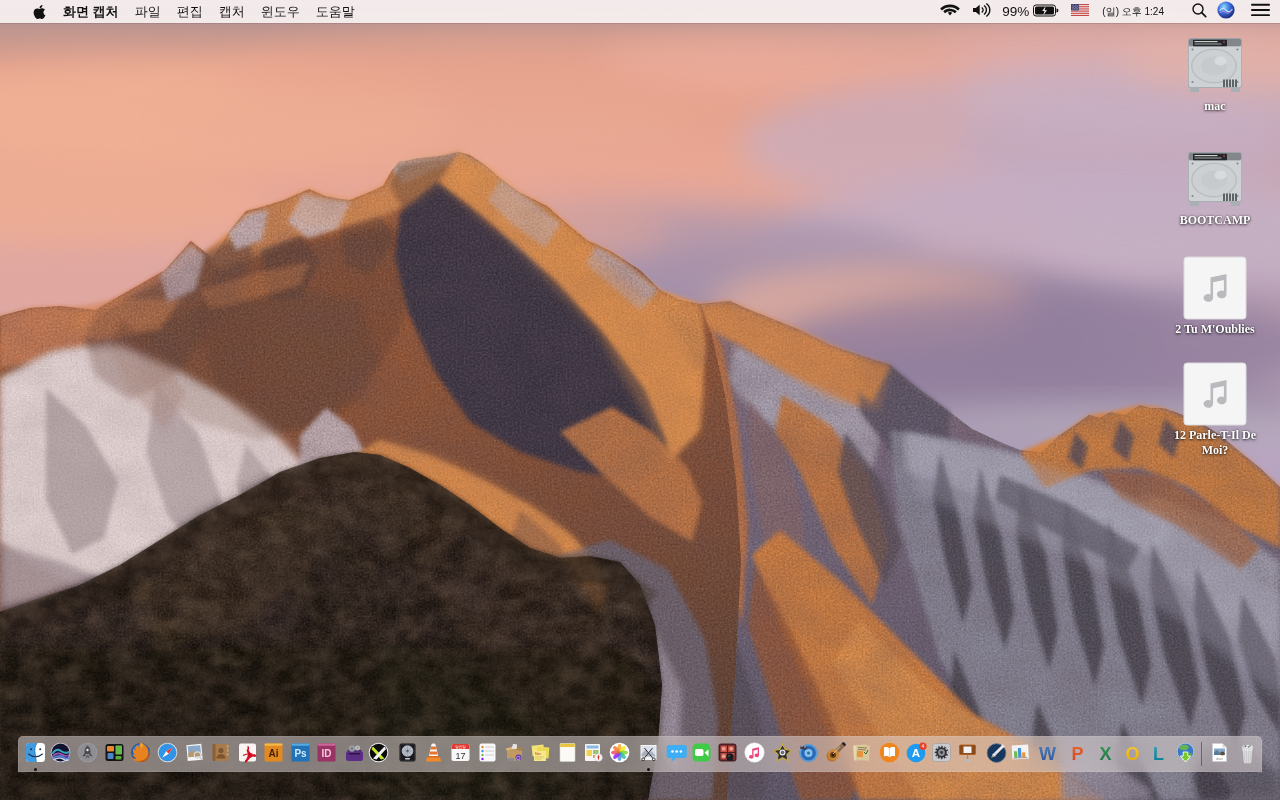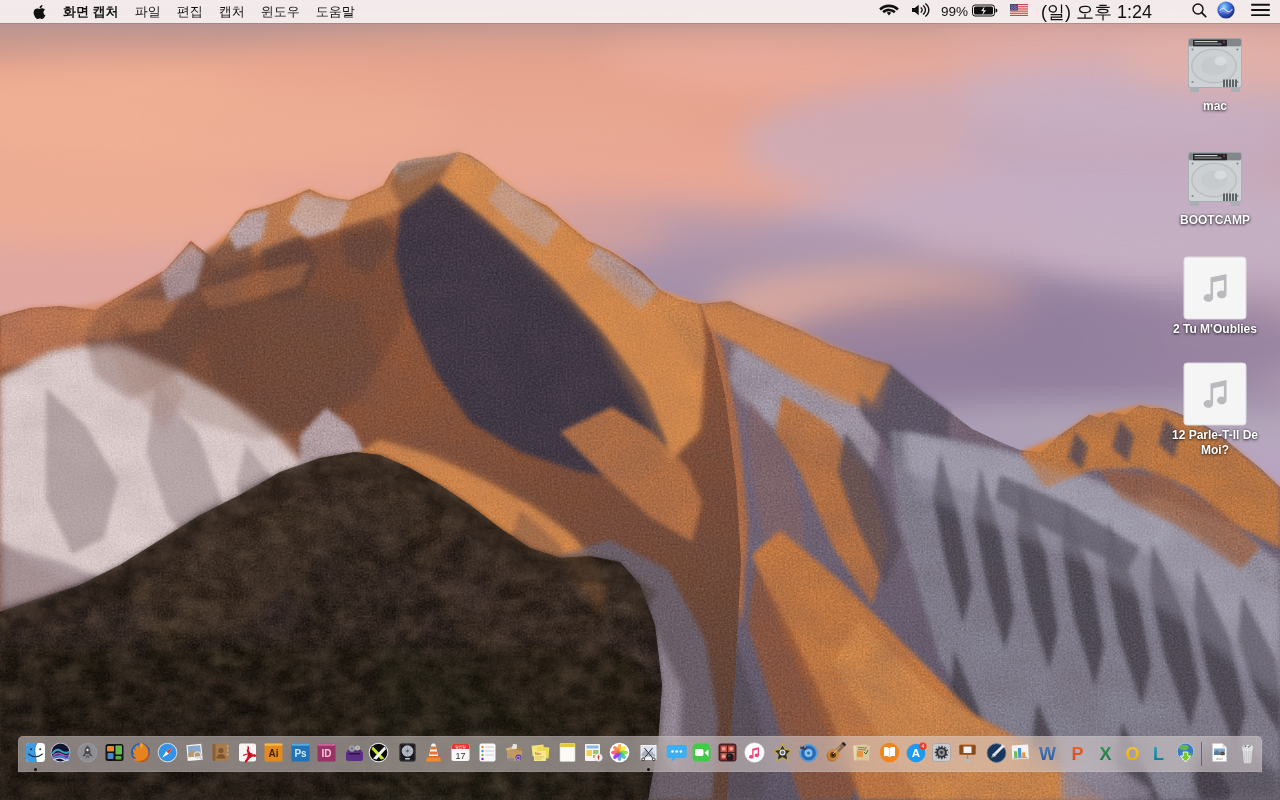--- a/index.html
+++ b/index.html
@@ -4,21 +4,21 @@
 html,body{margin:0;padding:0;width:1280px;height:800px;overflow:hidden;
  font-family:"Liberation Sans",sans-serif;background:#000;}
 #wall{position:absolute;top:0;left:0;}
 #menubar{position:absolute;top:0;left:0;width:1280px;height:23px;
  background:rgba(247,241,241,.93);box-shadow:0 1px 0 rgba(150,110,115,.4);display:flex;align-items:center;
  font-size:13px;color:#111;z-index:50;padding-left:12px;}
 #menubar .app{font-weight:bold;}
 #menubar .mi{margin:0 8px;}
 #mleft{display:flex;align-items:center;margin-left:21px;}
 #mright{position:absolute;right:0;top:0;height:23px;display:flex;align-items:center;}
-.dicon{position:absolute;width:120px;text-align:center;z-index:10;}
+.dicon{position:absolute;width:120px;text-align:center;z-index:10;font-family:Liberation Serif, serif;}
 .dicon .lbl{color:#fff;font-weight:bold;font-size:12px;line-height:15px;
  text-shadow:0 1px 3px rgba(0,0,0,.75), 0 0 2px rgba(0,0,0,.5);margin-top:2px;}
 #dock{position:absolute;left:18px;top:736px;width:1244px;height:36px;
  background:rgba(232,224,224,.5);-webkit-backdrop-filter:blur(16px);backdrop-filter:blur(16px);
  border-radius:5px 5px 0 0;z-index:40;box-shadow:inset 0 0 0 1px rgba(255,255,255,.09);}
 .di{position:absolute;top:6px;width:21px;height:22px;}
 .di svg{display:block;}
 </style></head>
 <body>
 <svg id="wall" width="1280" height="800" viewBox="0 0 1280 800">
@@ -266,21 +266,21 @@
             <circle cx="1.9" cy="4.4" r="0.35"></circle>
             <circle cx="3.5" cy="4.4" r="0.35"></circle>
             <circle cx="5.1" cy="4.4" r="0.35"></circle>
             <circle cx="6.7" cy="4.4" r="0.35"></circle>
             <circle cx="1.1" cy="5.5" r="0.35"></circle>
             <circle cx="2.7" cy="5.5" r="0.35"></circle>
             <circle cx="4.3" cy="5.5" r="0.35"></circle>
             <circle cx="5.9" cy="5.5" r="0.35"></circle>
           </g>
         </svg></span>
-  <span style="margin-right:40px;font-size:18px">(일) 오후 1:24</span>
+  <span style="margin-right:28px;font-size:10px">(일) 오후 1:24</span>
   <span style="margin-right:10px"><svg width="15" height="15" viewBox="0 0 15 15">
           <circle cx="6" cy="6" r="5" fill="none" stroke="#111" stroke-width="1.4"></circle>
           <line x1="9.7" y1="9.7" x2="13.7" y2="13.7" stroke="#111" stroke-width="1.7" stroke-linecap="round"></line>
         </svg></span>
   <span style="margin-right:16px"><svg width="18" height="18" viewBox="0 0 18 18">
           <defs>
             <radialGradient id="siri" cx="0.38" cy="0.32" r="0.85">
               <stop offset="0" stop-color="#8adcf8"></stop>
               <stop offset="0.4" stop-color="#3f6fe0"></stop>
               <stop offset="0.78" stop-color="#1b2f80"></stop>

